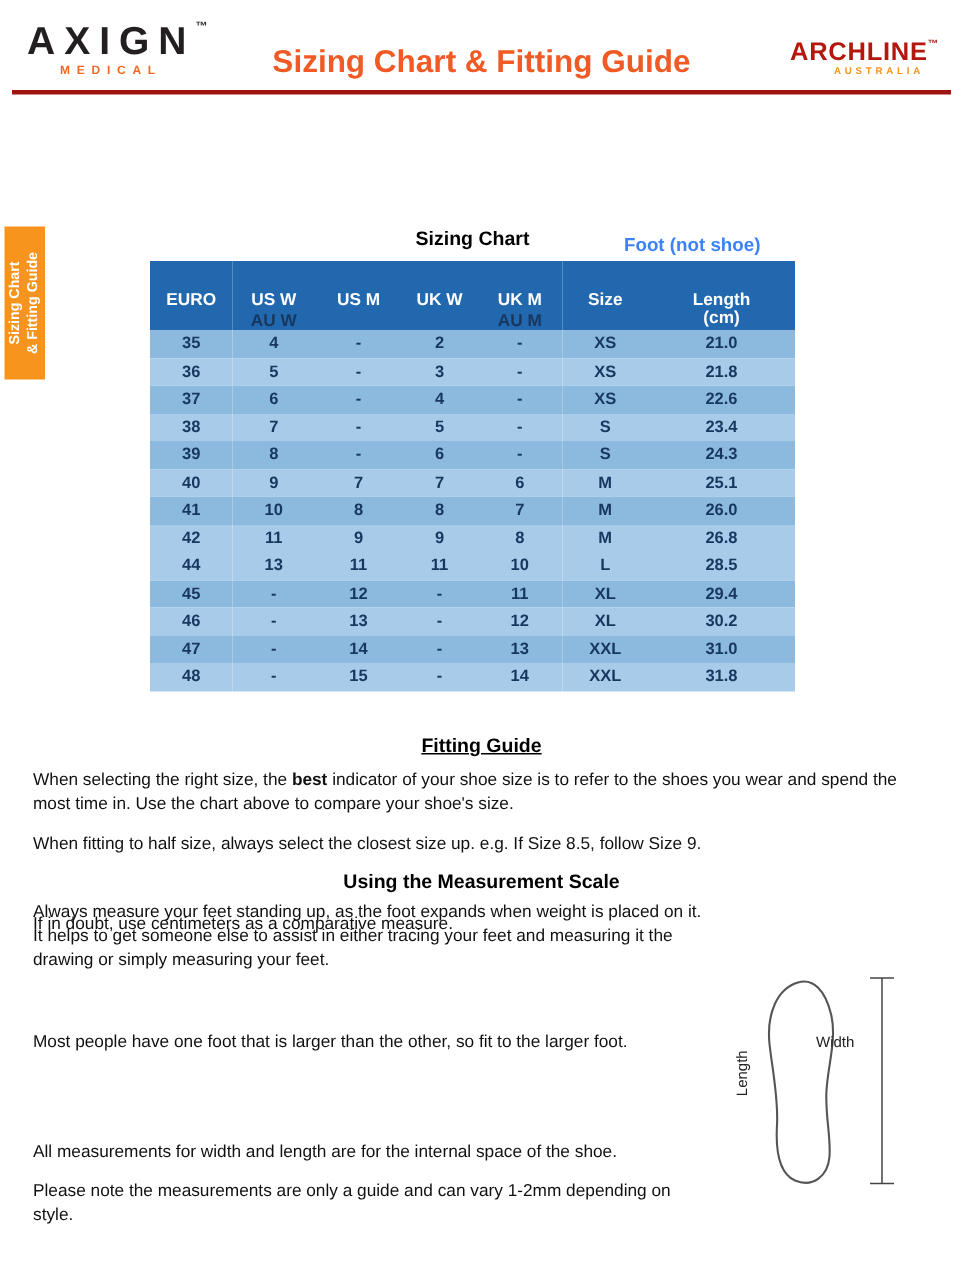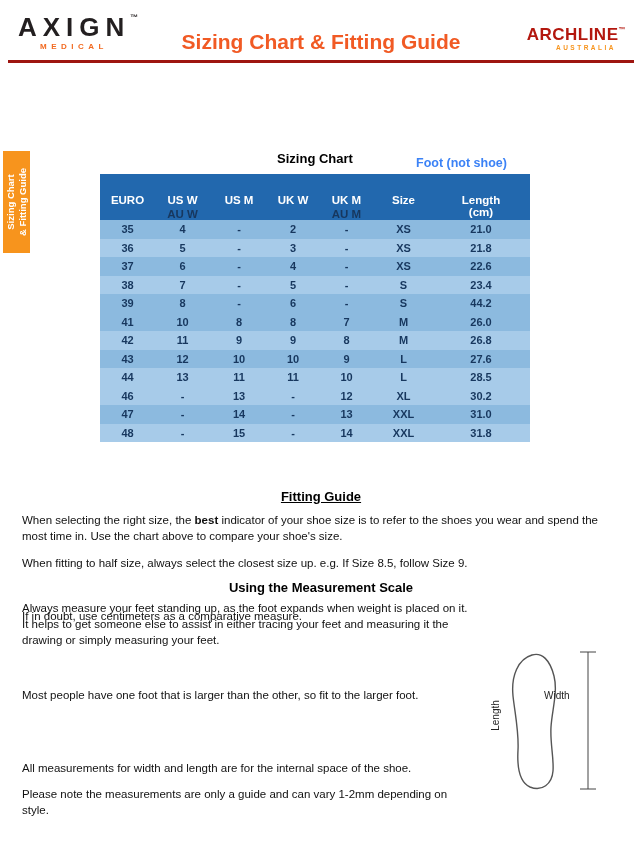--- a/index.html
+++ b/index.html
@@ -148,57 +148,66 @@
             <td>S</td>
             <td>23.4</td>
           </tr>
           <tr class="row-a">
             <td>39</td>
             <td>8</td>
             <td>-</td>
             <td>6</td>
             <td>-</td>
             <td>S</td>
-            <td>44.2</td>
+            <td>24.3</td>
+          </tr>
+          <tr class="row-b">
+            <td>40</td>
+            <td>9</td>
+            <td>7</td>
+            <td>7</td>
+            <td>6</td>
+            <td>M</td>
+            <td>25.1</td>
           </tr>
           <tr class="row-a">
             <td>41</td>
             <td>10</td>
             <td>8</td>
             <td>8</td>
             <td>7</td>
             <td>M</td>
             <td>26.0</td>
           </tr>
           <tr class="row-b">
             <td>42</td>
             <td>11</td>
             <td>9</td>
             <td>9</td>
             <td>8</td>
             <td>M</td>
             <td>26.8</td>
-          </tr>
-          <tr class="row-a">
-            <td>43</td>
-            <td>12</td>
-            <td>10</td>
-            <td>10</td>
-            <td>9</td>
-            <td>L</td>
-            <td>27.6</td>
           </tr>
           <tr class="row-b">
             <td>44</td>
             <td>13</td>
             <td>11</td>
             <td>11</td>
             <td>10</td>
             <td>L</td>
             <td>28.5</td>
+          </tr>
+          <tr class="row-a">
+            <td>45</td>
+            <td>-</td>
+            <td>12</td>
+            <td>-</td>
+            <td>11</td>
+            <td>XL</td>
+            <td>29.4</td>
           </tr>
           <tr class="row-b">
             <td>46</td>
             <td>-</td>
             <td>13</td>
             <td>-</td>
             <td>12</td>
             <td>XL</td>
             <td>30.2</td>
           </tr>

